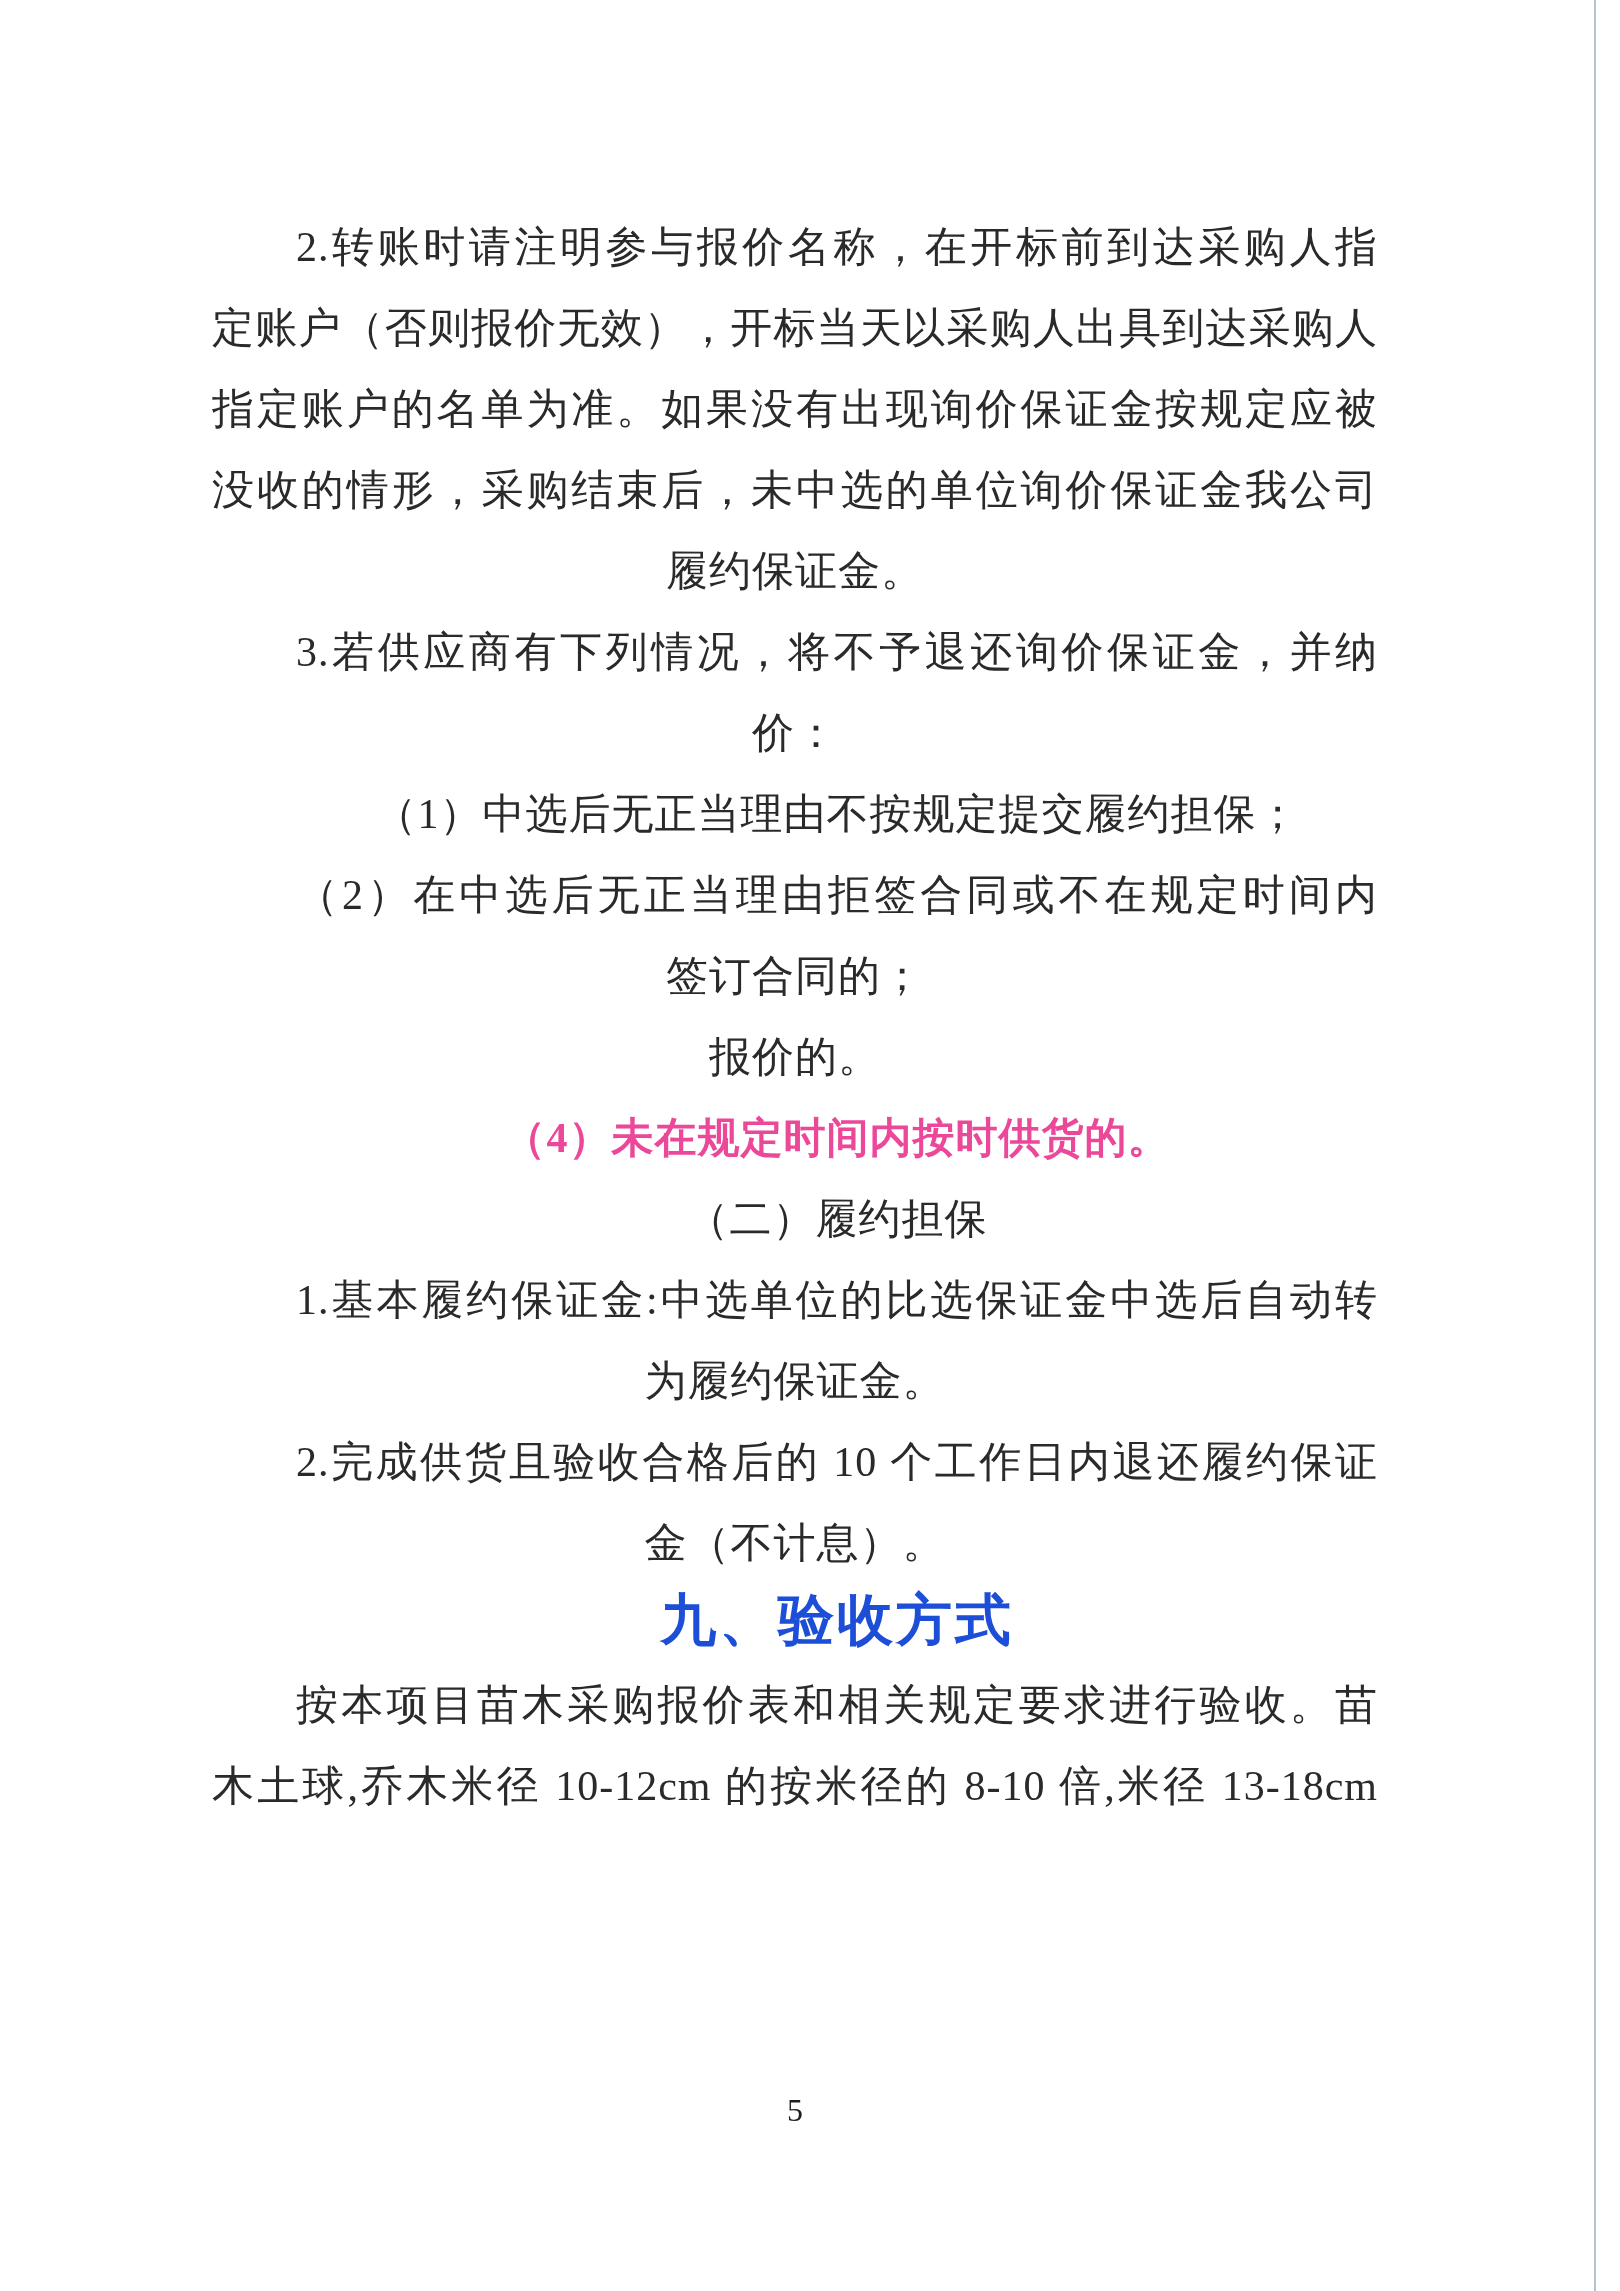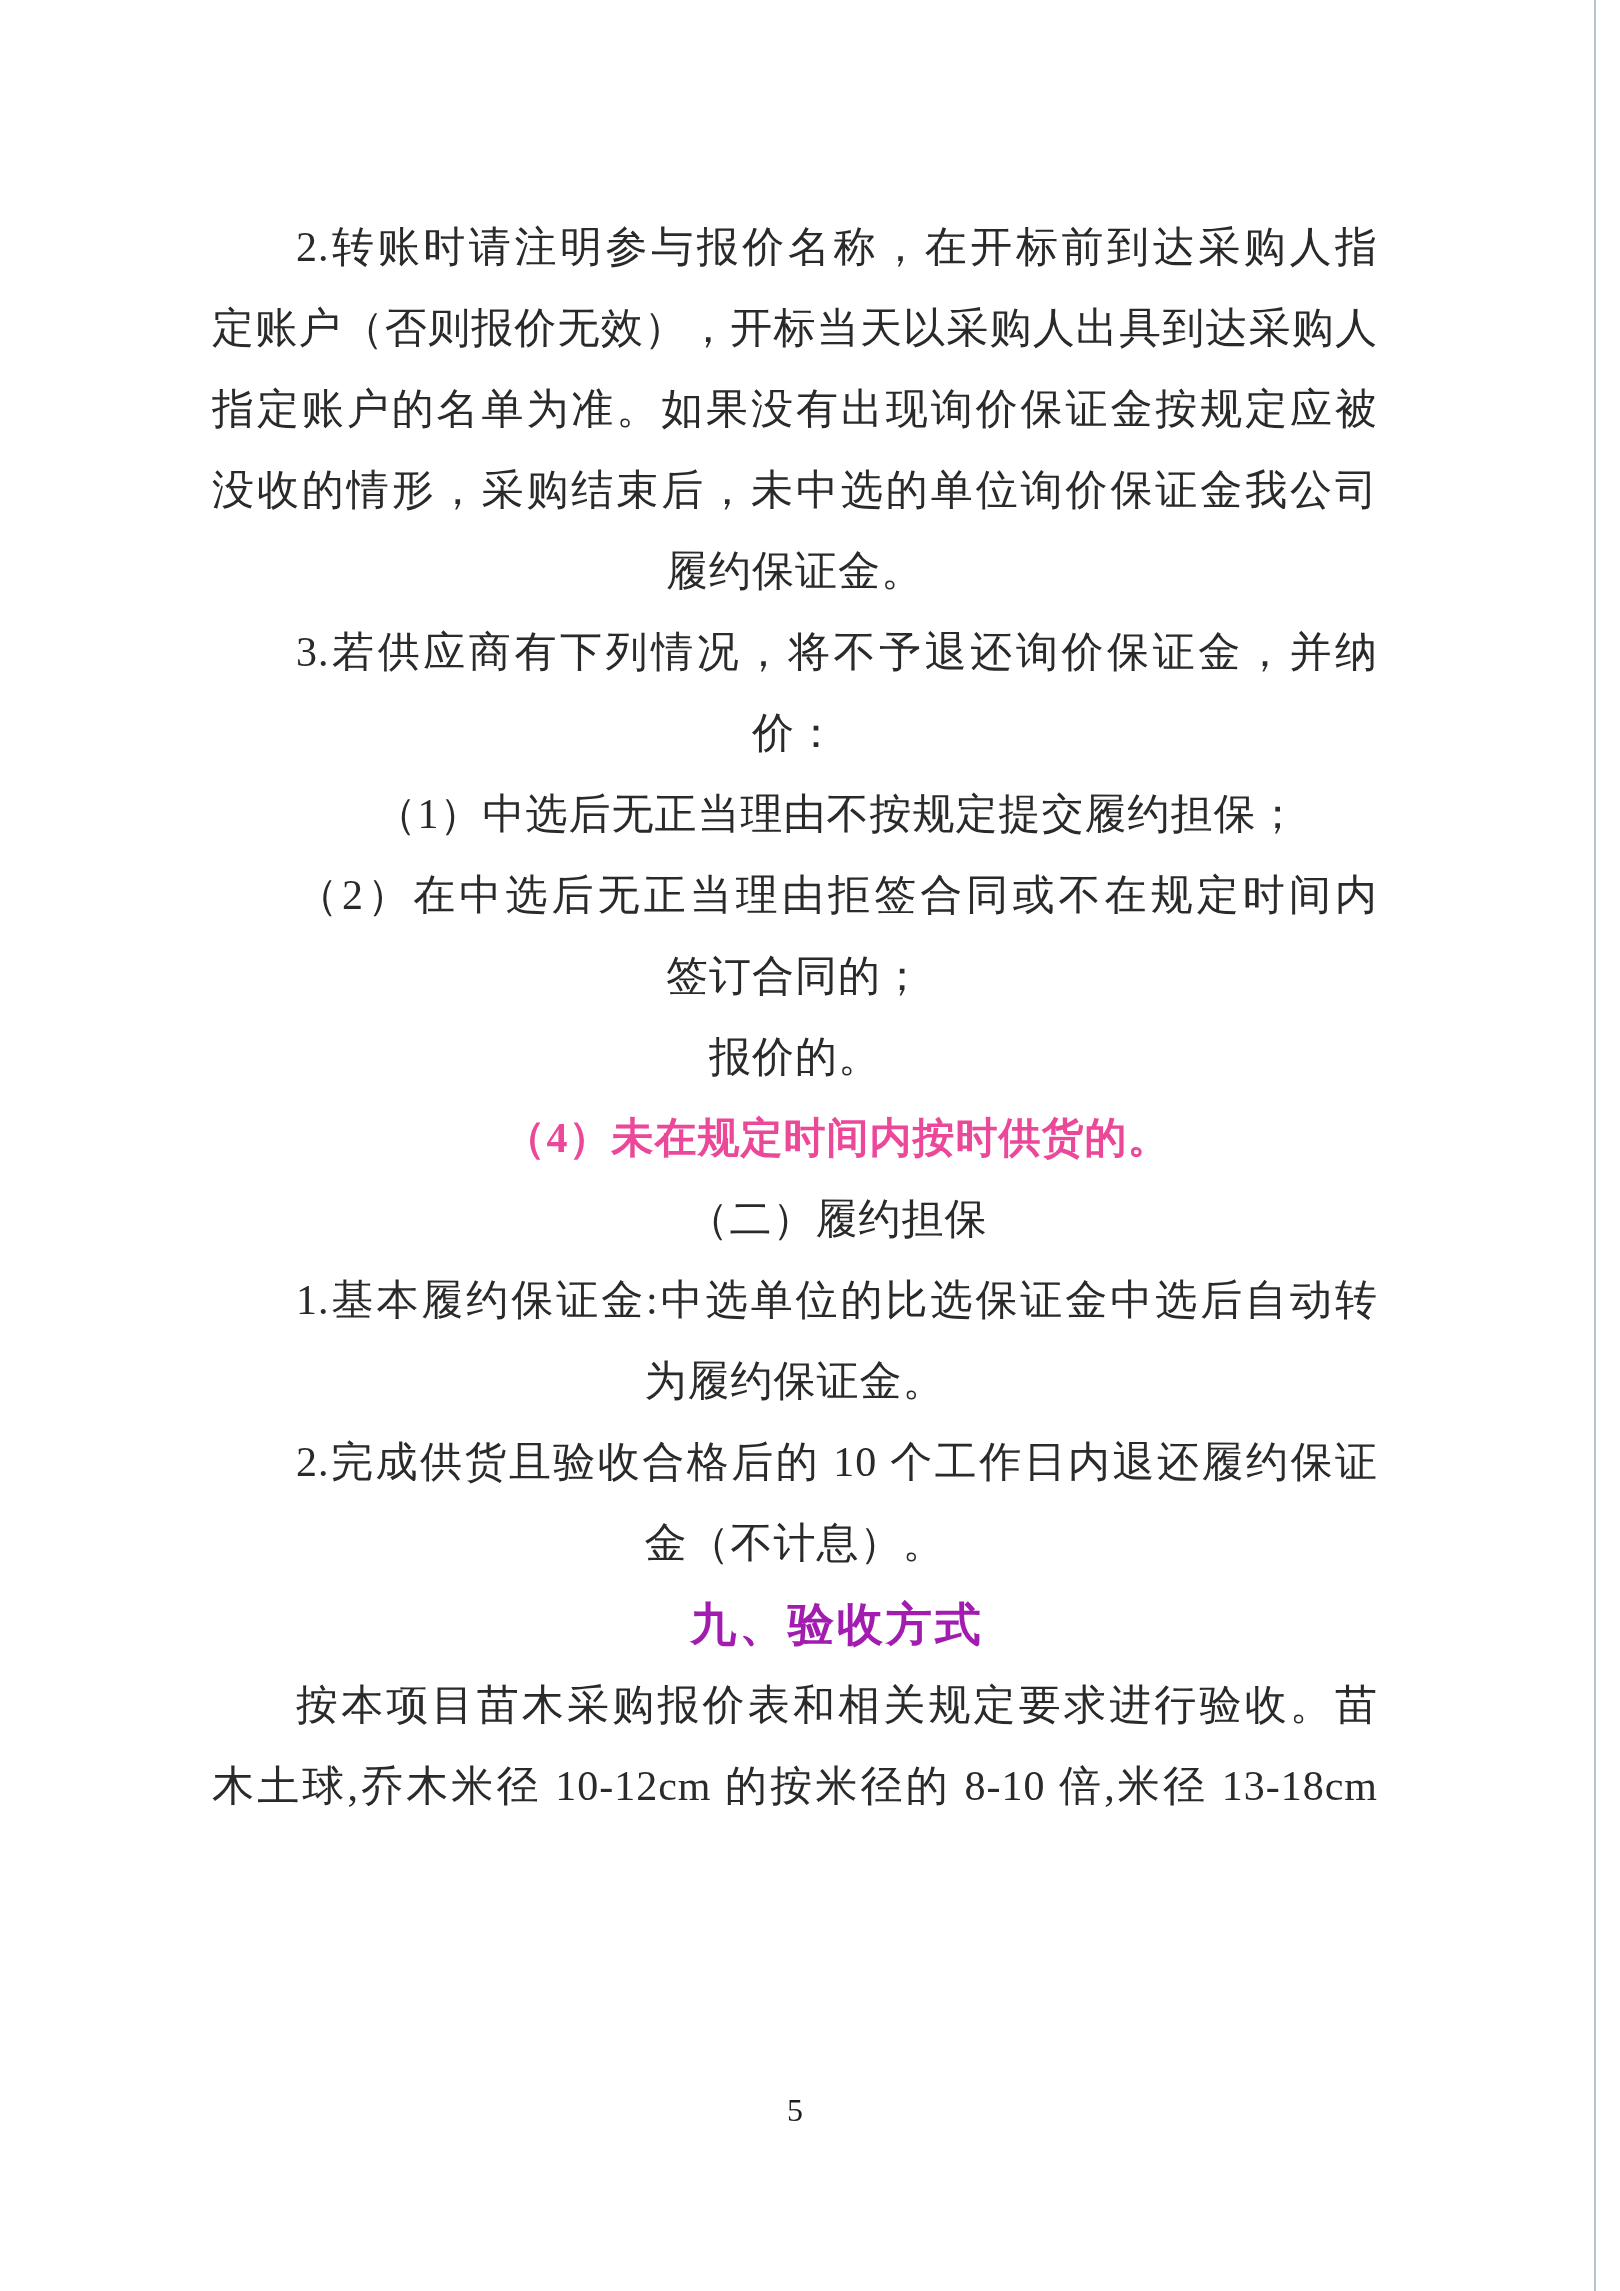--- a/index.html
+++ b/index.html
@@ -54,23 +54,23 @@
     text-align-last: justify;
   }
   
   .b {
     font-weight: 700;
     color: #ec4899;
   }
   
   .hd {
     font-weight: 700;
-    font-size: 46px;
-    color: #a21caf;
-    font-family: Liberation Sans, sans-serif;
+    font-size: 56px;
+    color: #1d4ed8;
+    font-family: Liberation Mono, monospace;
     letter-spacing: 2.9px;
   }
   .page-number {
     position: absolute;
     left: 212px;
     top: 2086px;
     width: 1166px;
     height: 49px;
     line-height: 49px;
     text-align: center;

